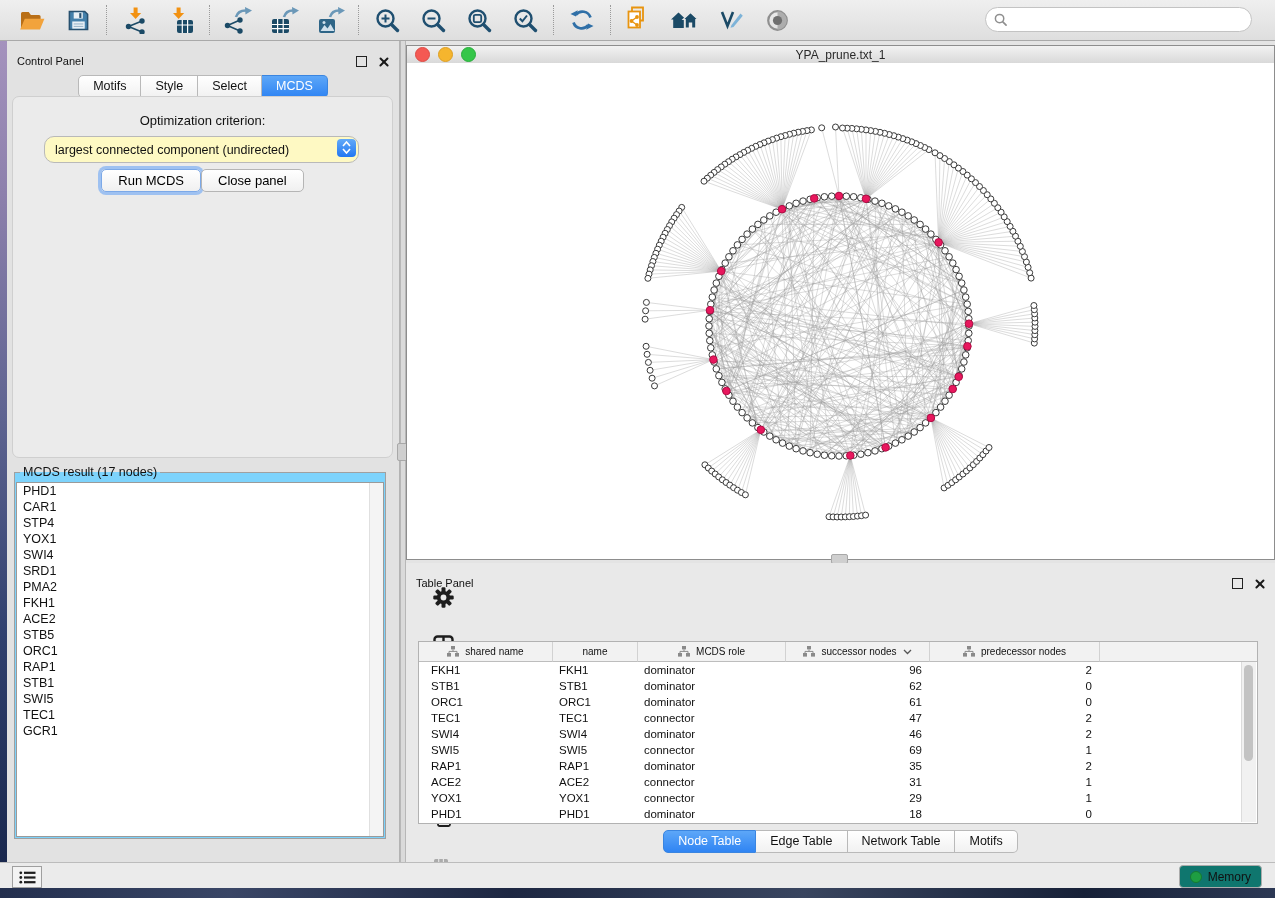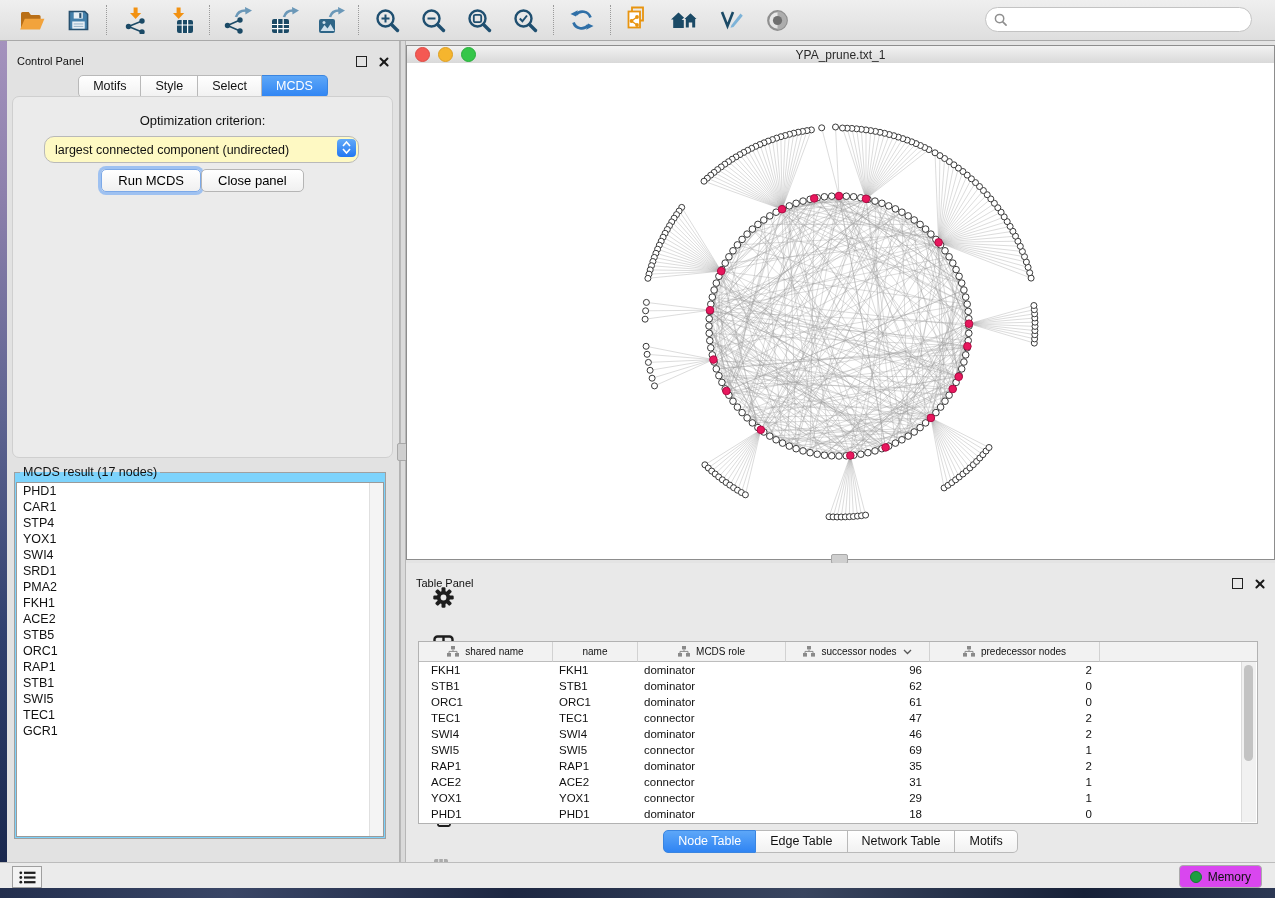--- a/index.html
+++ b/index.html
@@ -78,21 +78,21 @@
   .td.num{text-align:right;padding-right:8px;}
   .t-scroll{position:absolute;right:1px;top:20px;bottom:1px;width:14px;background:#f1f1f1;border-left:1px solid #dcdcdc;}
   .t-thumb{position:absolute;left:2px;top:3px;width:9px;height:96px;background:#c3c3c3;border-radius:5px;}
   .tp-tabs{position:absolute;left:0;right:0;top:267px;}
   .icon20{display:flex;align-items:center;justify-content:center;}
   .fx{font-family:"Liberation Serif",serif;font-style:italic;color:#9b9b9b;font-size:17px;}
   
   .status-bar{left:0;top:862px;width:1275px;height:26px;background:#ebebeb;border-top:1px solid #bcbcbc;box-sizing:border-box;}
   .list-btn{position:absolute;left:12px;top:3px;width:28px;height:20px;background:#f3f3f3;border:1px solid #9f9f9f;
             display:flex;align-items:center;justify-content:center;}
-  .memory-btn{position:absolute;right:13px;top:2px;height:21px;background:#d946ef;border:1px solid #ababab;border-radius:4px;
+  .memory-btn{position:absolute;right:13px;top:2px;height:21px;background:#0f766e;border:1px solid #ababab;border-radius:4px;
               display:flex;align-items:center;gap:6px;padding:0 10px;font-size:12px;}
   .mem-dot{width:10px;height:10px;border-radius:50%;background:#1e9e42;border:1px solid #157a31;}
 </style>
 </head>
 <body>
 
 <div class="abs toolbar">
   <div class="tool-group">
     <div class="tool-btn">
       <svg width="27" height="23" viewBox="0 0 27 23">

